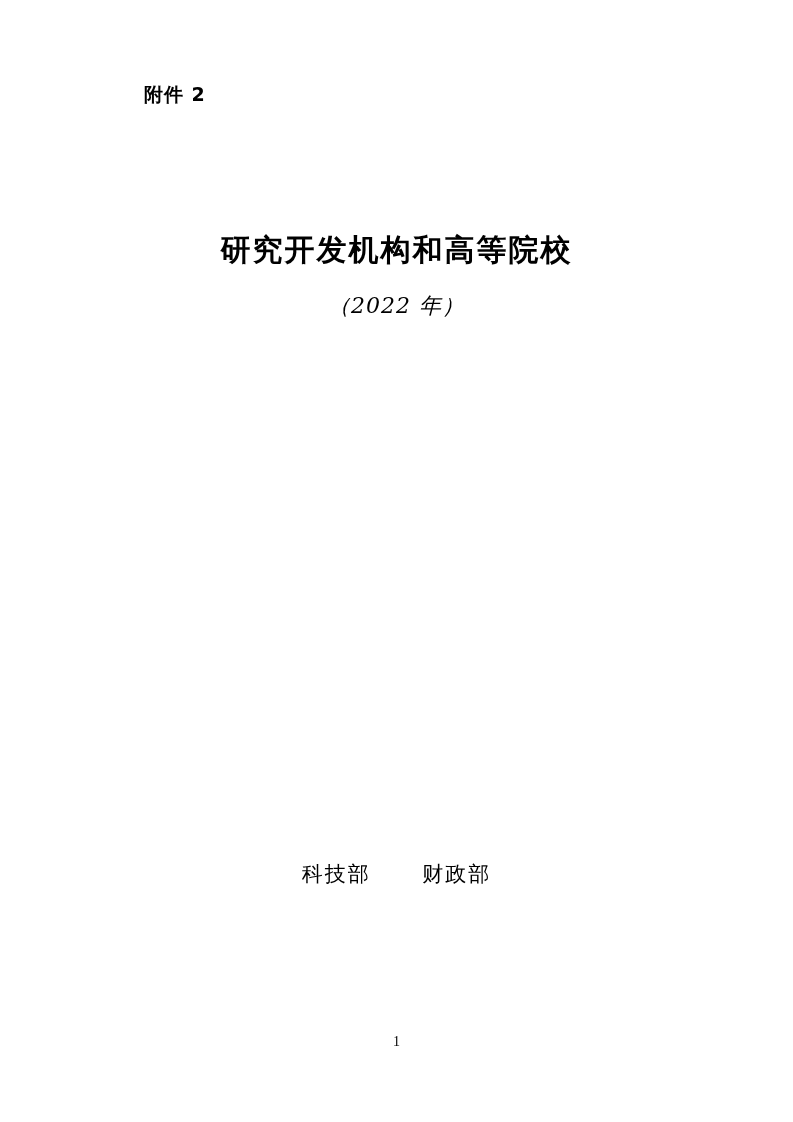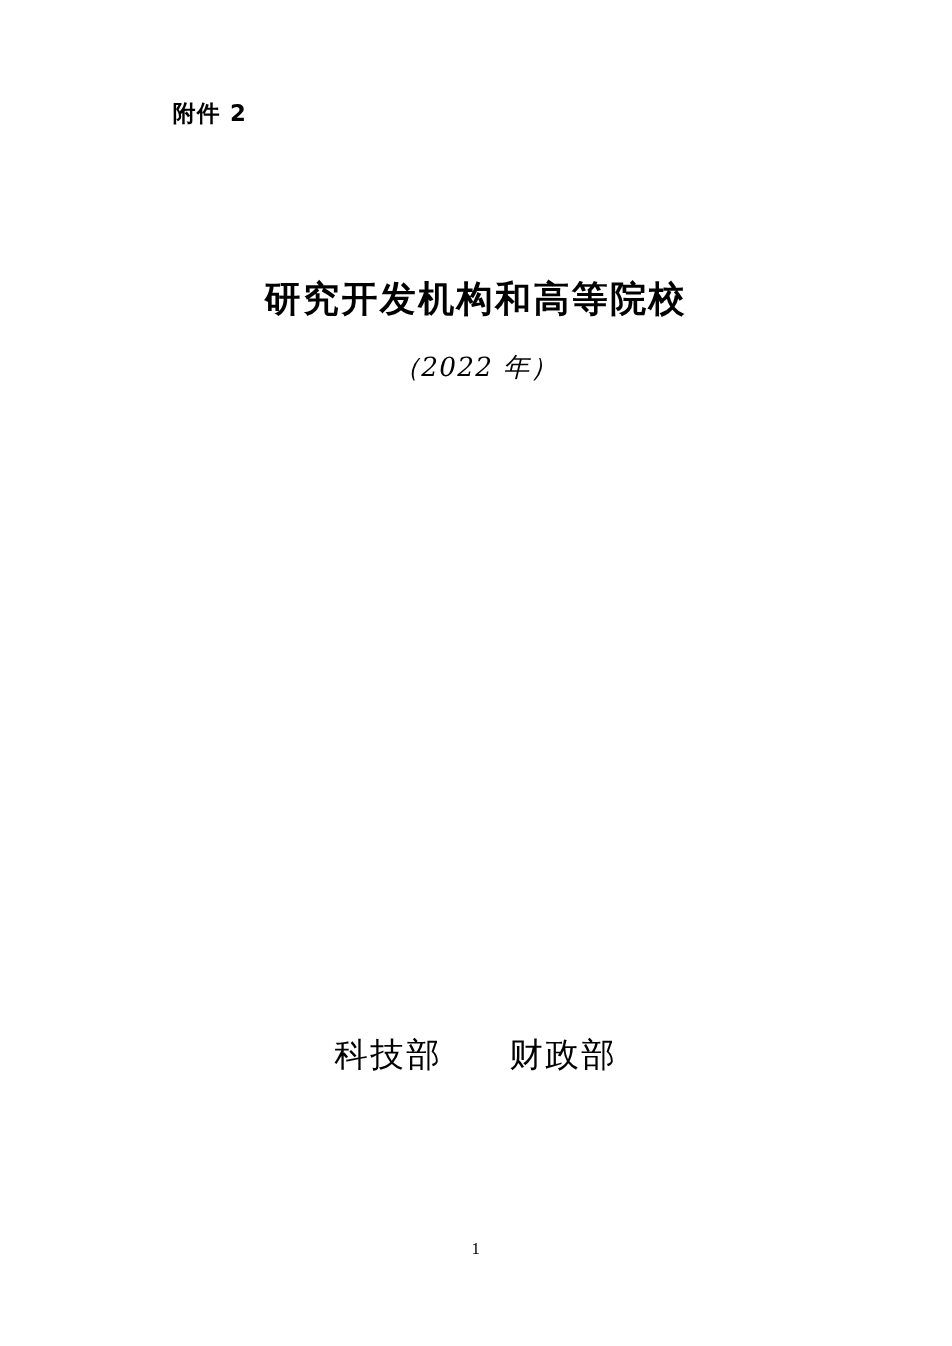--- a/index.html
+++ b/index.html
@@ -96,21 +96,21 @@
     padding: 0 2px 2px 6px;
     white-space: nowrap;
   }
   .issuers {
     position: absolute;
     left: 0;
     top: 860px;
     width: 793px;
     text-align: center;
     font-family: "DejaVu Serif", "Liberation Serif", serif;
-    font-size: 28px;
+    font-size: 21px;
     letter-spacing: 2px;
     color: #000;
   }
   .issuers .gap {
     display: inline-block;
     width: 34px;
   }
   .page-number {
     position: absolute;
     left: 0;

